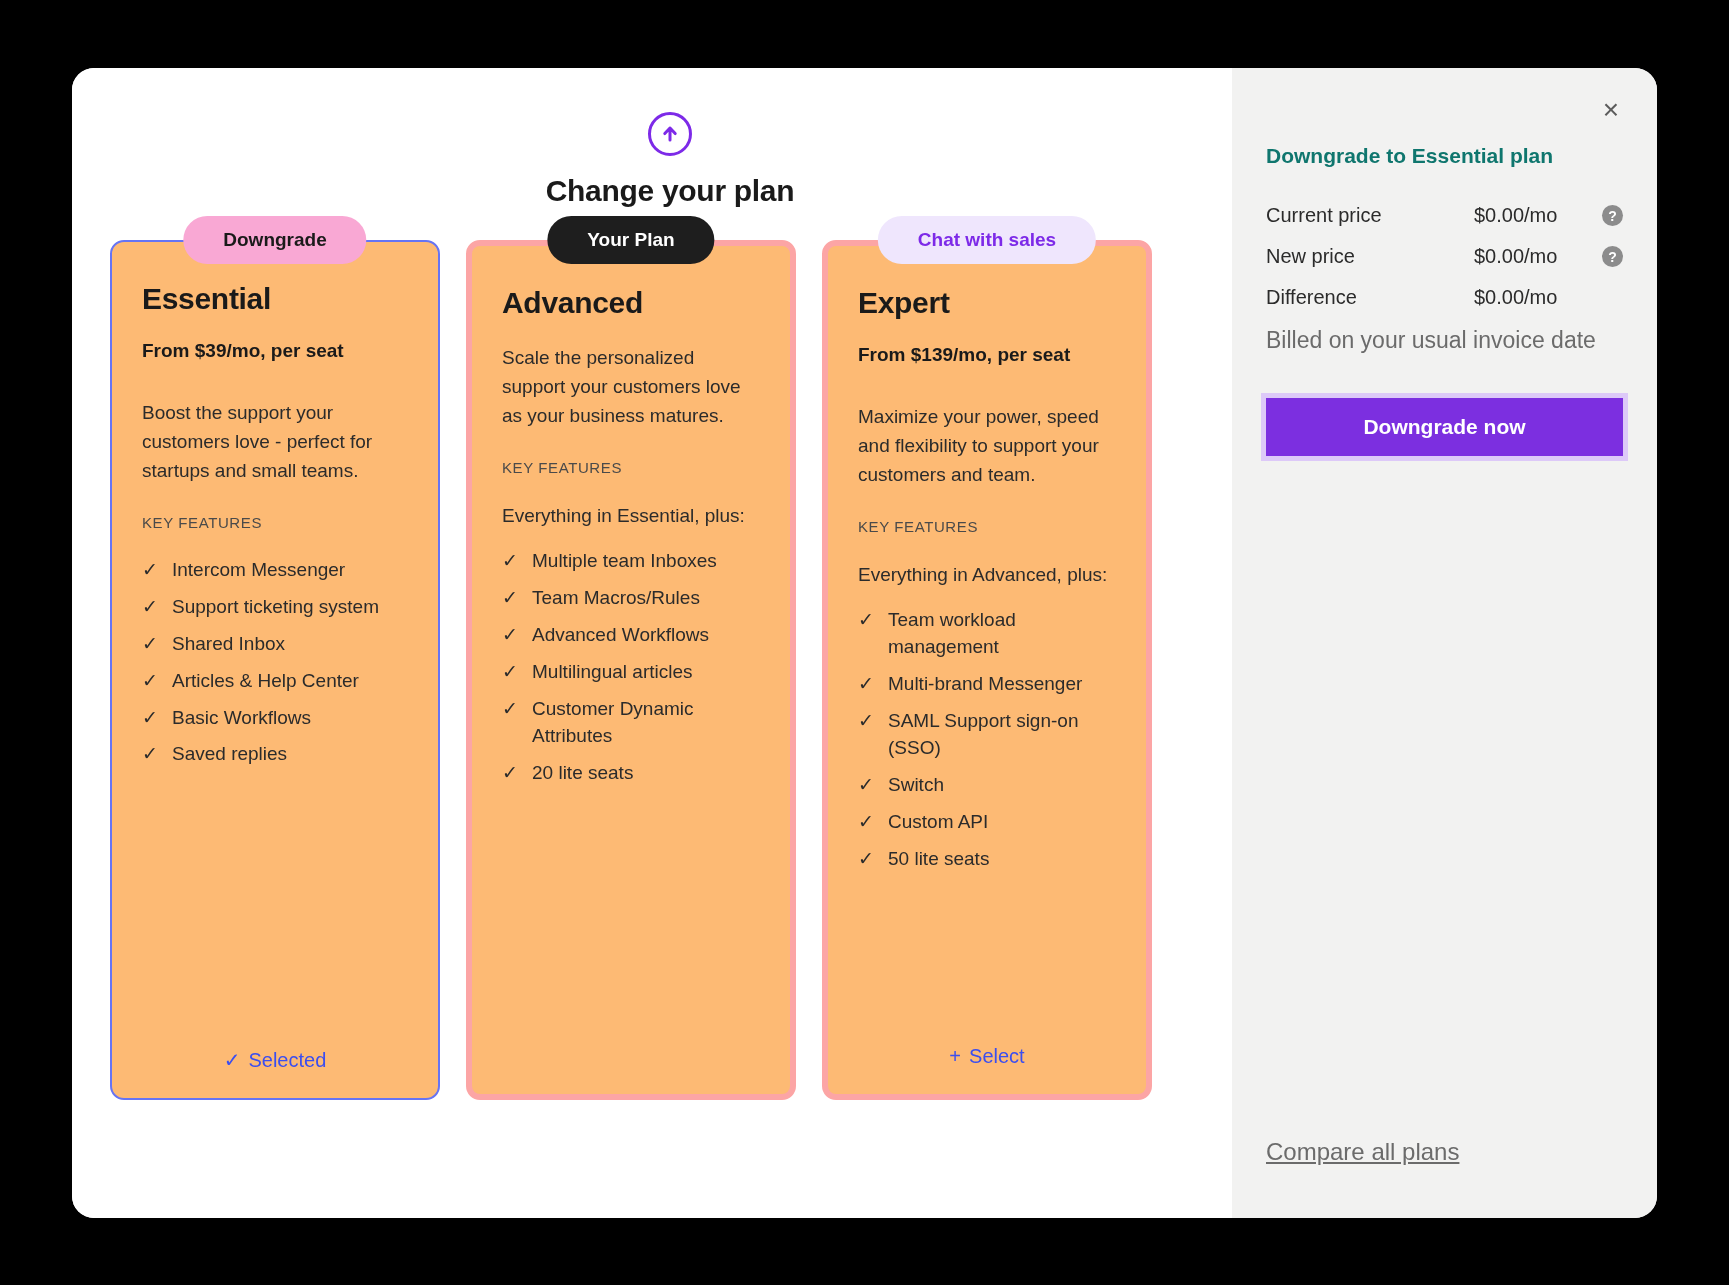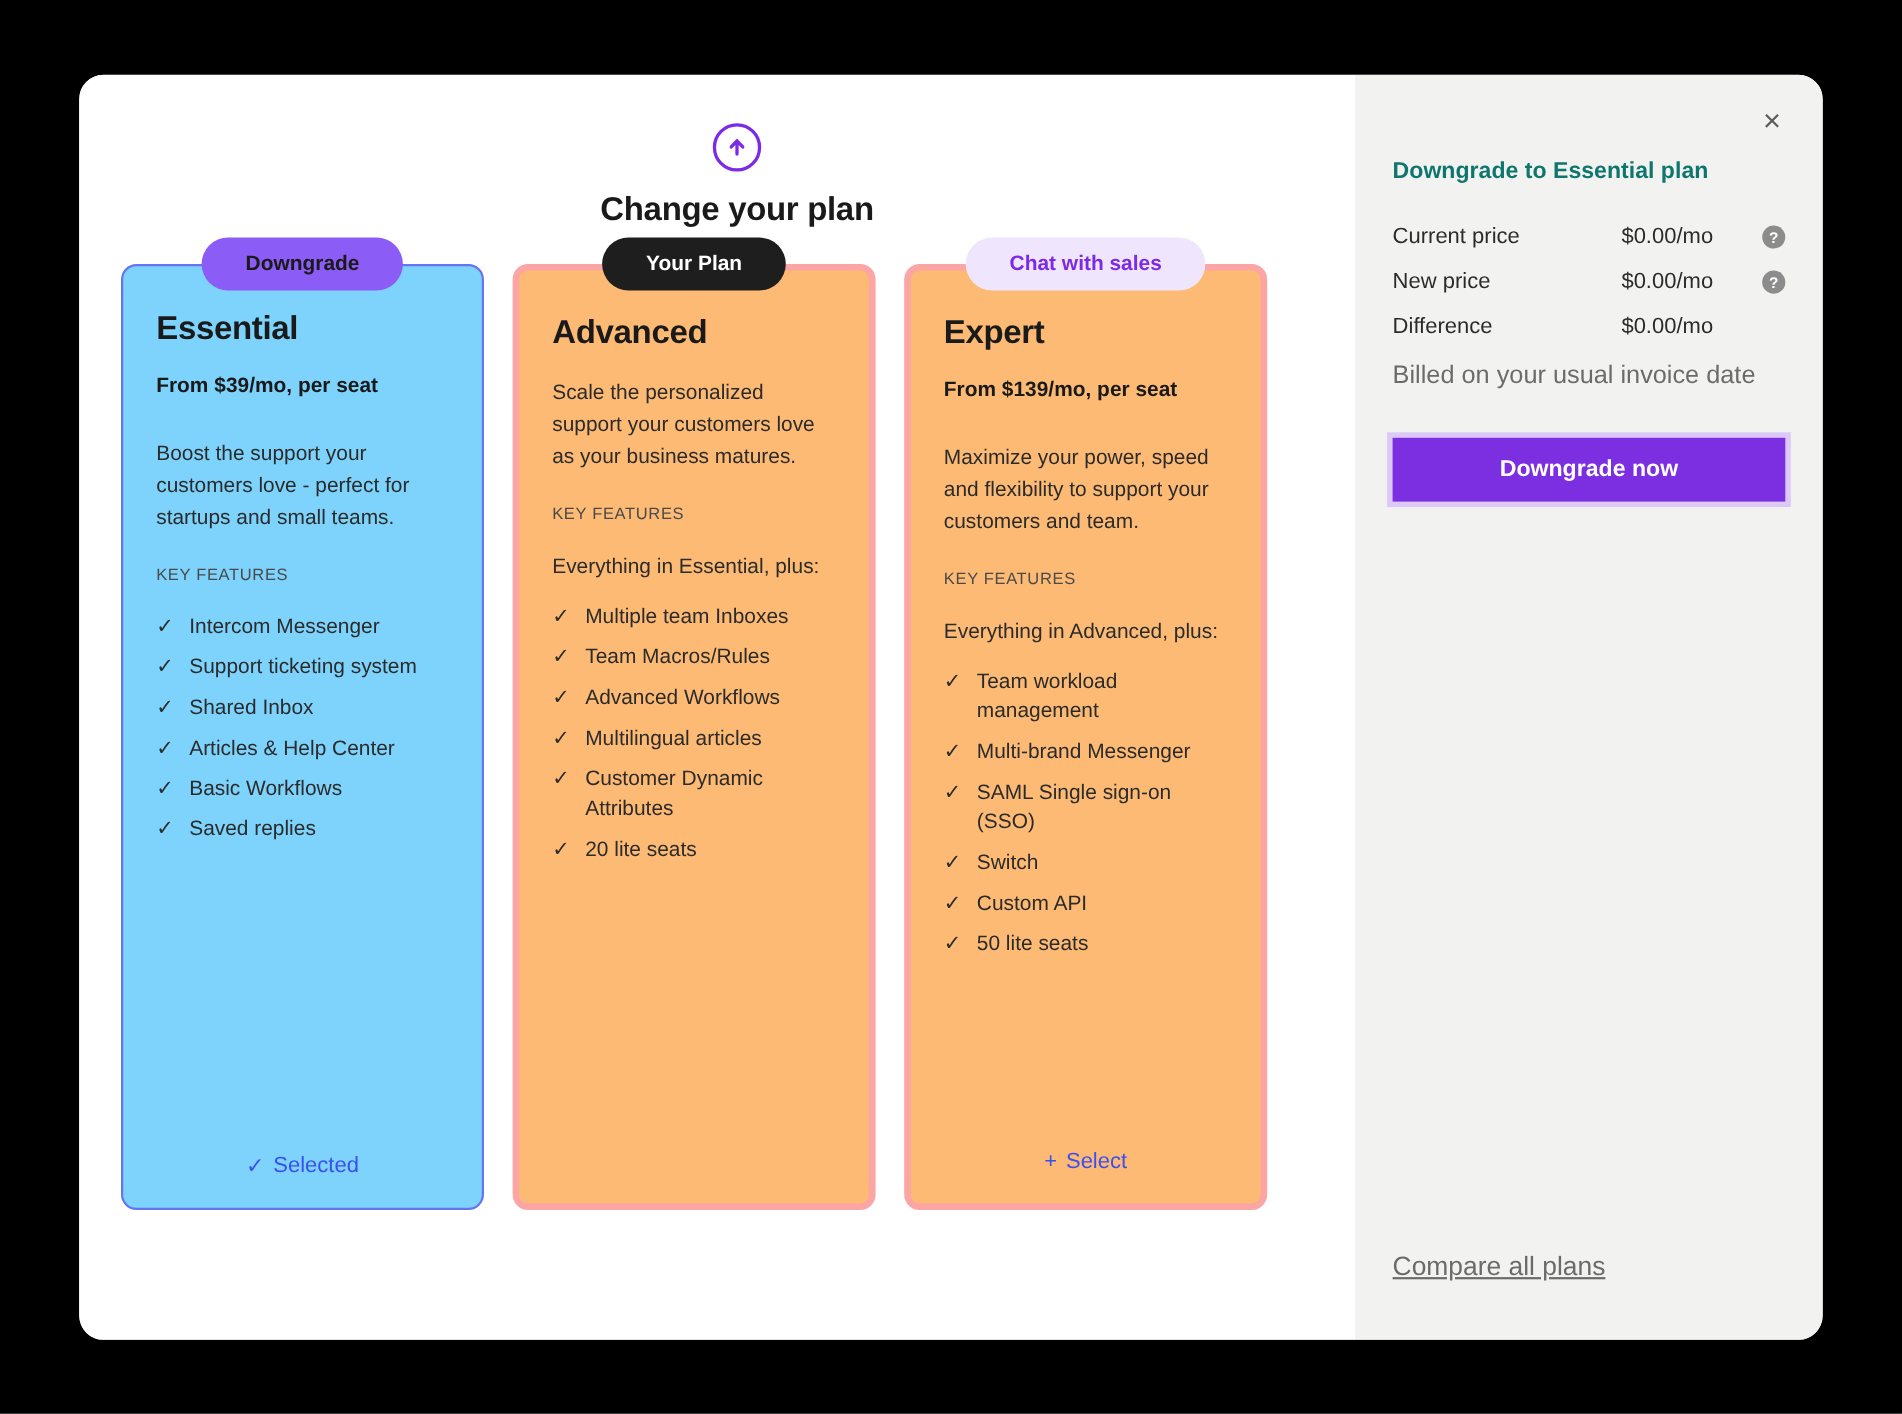--- a/index.html
+++ b/index.html
@@ -63,40 +63,40 @@
     transform: translateX(-50%);
     height: 48px;
     padding: 0 40px;
     border-radius: 26px;
     display: flex; align-items: center; justify-content: center;
     font-size: 19px;
     font-weight: bold;
     white-space: nowrap;
     z-index: 3;
   }
-  .badge.grey  { background: #8b5cf6; color: #1a1a1a; text-align: center; }
+  .badge.grey  { background: #f9a8d4; color: #1a1a1a; text-align: center; }
   .badge.black { background: #1e1e1e; color: #ffffff; }
   .badge.lilac { background: #efe6fd; color: #7d2ae8; }
 
   .card {
     position: absolute;
     top: 24px;
     left: 0;
     width: 330px;
     height: 860px;
     border-radius: 14px;
     background: #fdba74;
     border: 6px solid #fca5a5;
     padding: 40px 30px 0 30px;
     z-index: 2;
     display: flex;
     flex-direction: column;
   }
   .card.selected {
-    background: #7dd3fc;
+    background: #fdba74;
     border: 2px solid #6674f4;
   }
   .plan-name {
     font-size: 30px;
     font-weight: bold;
     color: #1a1a1a;
     margin-bottom: 24px;
     letter-spacing: -0.3px;
   }
   .plan-price {
@@ -322,21 +322,21 @@
             <li class="feat-item">
                 <span class="feat-check">✓</span>
                 <span>Team workload management</span>
               </li>
             <li class="feat-item">
                 <span class="feat-check">✓</span>
                 <span>Multi-brand Messenger</span>
               </li>
             <li class="feat-item">
                 <span class="feat-check">✓</span>
-                <span>SAML Single sign-on (SSO)</span>
+                <span>SAML Support sign-on (SSO)</span>
               </li>
             <li class="feat-item">
                 <span class="feat-check">✓</span>
                 <span>Switch</span>
               </li>
             <li class="feat-item">
                 <span class="feat-check">✓</span>
                 <span>Custom API</span>
               </li>
             <li class="feat-item">

